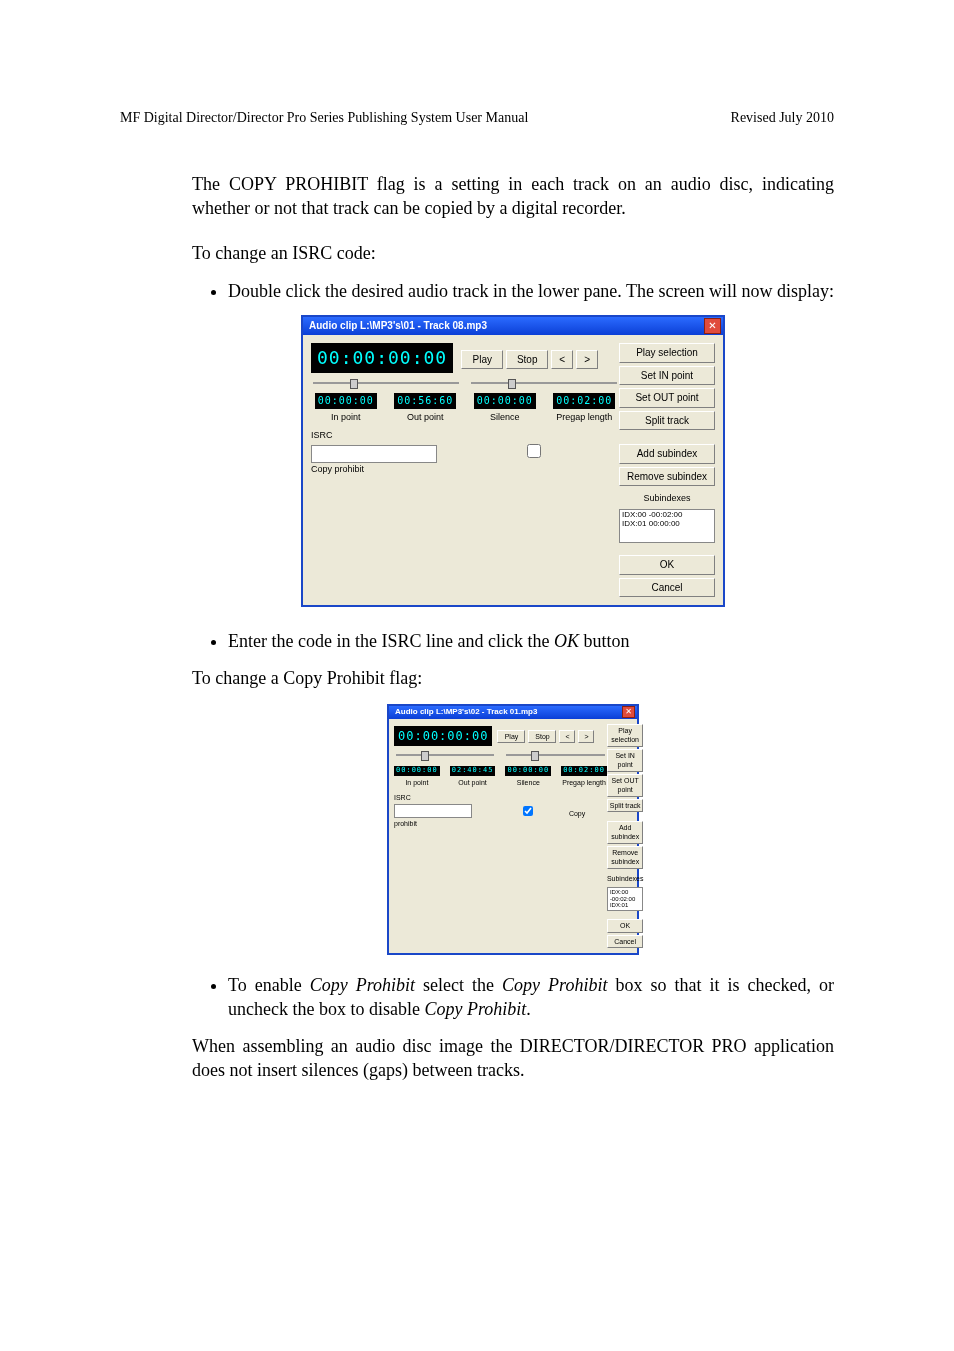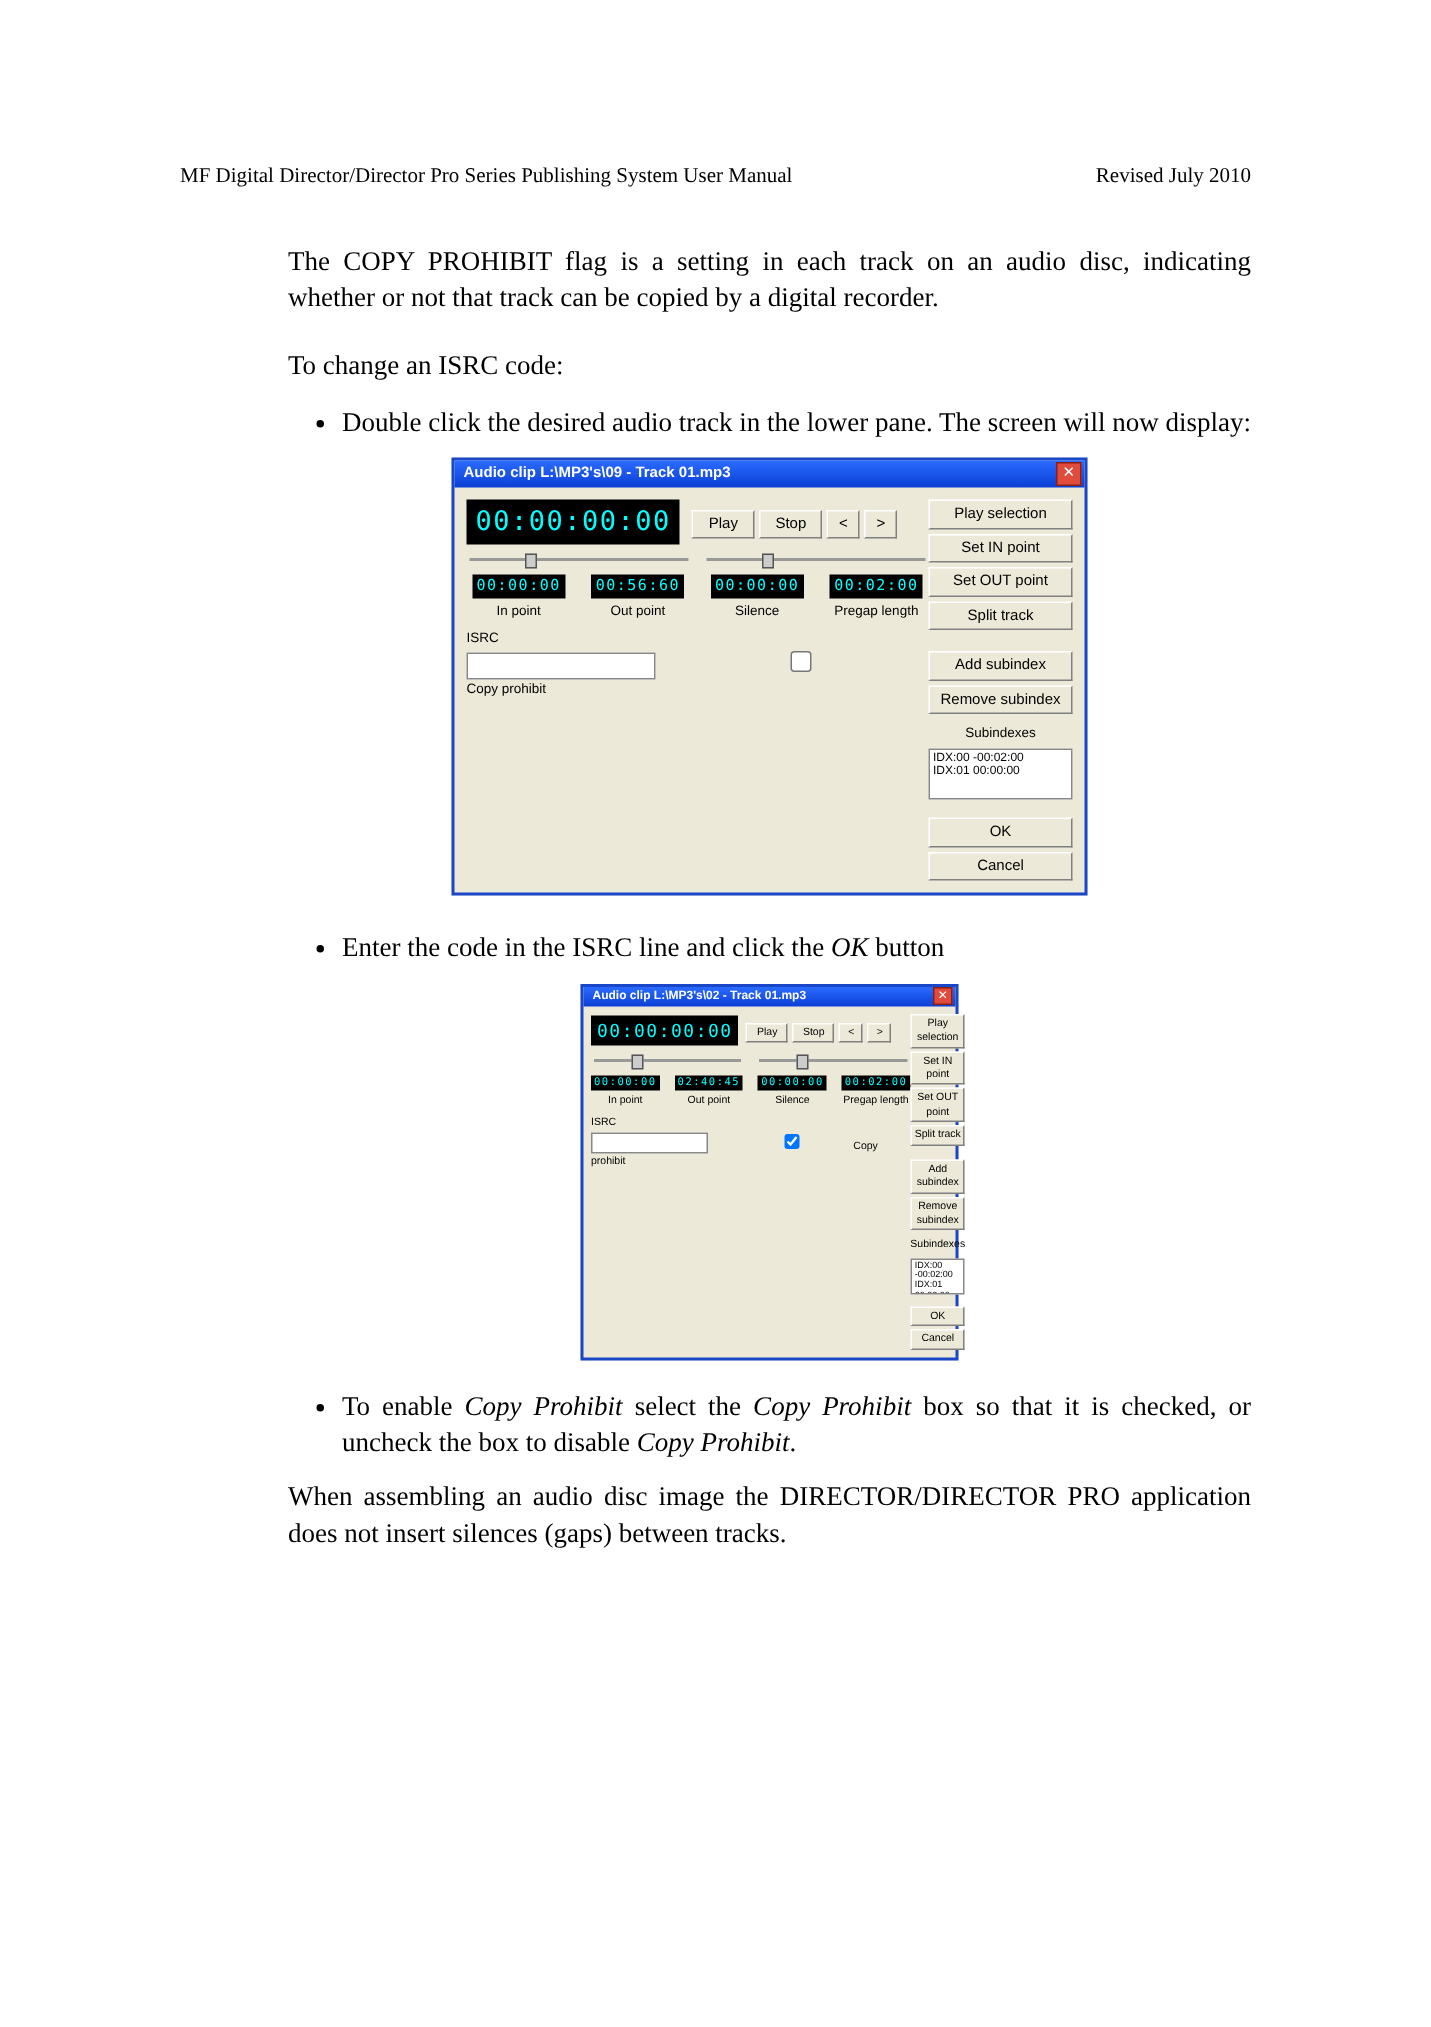--- a/index.html
+++ b/index.html
@@ -16,21 +16,21 @@
     background: #fff;
     box-sizing: border-box;
     padding: 110px 120px 70px 120px;
     position: relative;
     color: #000;
   }
   .header {
     display: flex;
     justify-content: space-between;
     font-size: 14px;
-    margin-bottom: 36px;
+    margin-bottom: 46px;
   }
   .content {
     padding-left: 72px;
     font-size: 18px;
     line-height: 1.35;
   }
   .para { margin: 0 0 20px 0; text-align: justify; }
   .para-tight { margin: 0 0 14px 0; }
   ul.bul {
     list-style: disc;
@@ -136,21 +136,21 @@
     <p class="para">The COPY PROHIBIT flag is a setting in each track on an audio disc, indicating whether or not that track can be copied by a digital recorder.</p>
 
     <p class="para para-tight">To change an ISRC code:</p>
 
     <ul class="bul">
       <li>Double click the desired audio track in the lower pane. The screen will now display:</li>
     </ul>
 
     <div class="dlg">
       <div class="titlebar">
-        <span class="tt">Audio clip L:\MP3's\09 - Track 01.mp3</span>
+        <span class="tt">Audio clip L:\MP3's\01 - Track 08.mp3</span>
         <span class="xbtn">✕</span>
       </div>
       <div class="body">
         <div class="left">
           <div style="display:flex;align-items:center;gap:8px;">
             <span class="lcd big">00:00:00:00</span>
             <div class="ctrlrow">
               <div class="btn">Play</div>
               <div class="btn">Stop</div>
               <div class="btn w">&lt;</div>
@@ -207,20 +207,21 @@
         </div>
       </div>
     </div>
 
     <ul class="bul">
       <li>
         <span>Enter the code in the ISRC line and click the </span><em class="it">OK</em><span> button</span>
       </li>
     </ul>
 
+    <p class="para para-tight">To change a Copy Prohibit flag:</p>
 
 
     <div class="dlg small">
       <div class="titlebar">
         <span class="tt">Audio clip L:\MP3's\02 - Track 01.mp3</span>
         <span class="xbtn">✕</span>
       </div>
       <div class="body">
         <div class="left">
           <div style="display:flex;align-items:center;gap:5px;">

